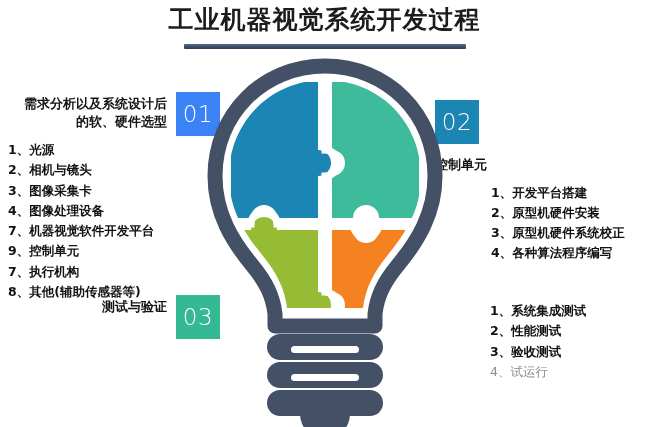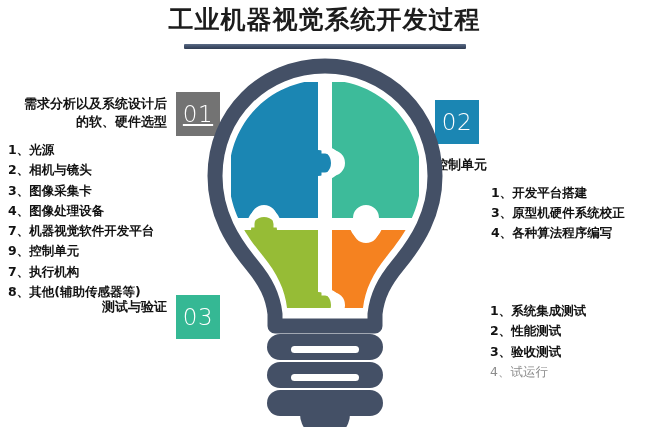--- a/index.html
+++ b/index.html
@@ -126,21 +126,21 @@
 <div id="page">
 
   <div id="title-block">
     <div id="page-title">工业机器视觉系统开发过程</div>
     <div id="title-rule"></div>
   </div>
 
   <div class="quad" id="quad-01">
     <div class="quad-head left-side">
       <div class="quad-title">需求分析以及系统设计后的软、硬件选型</div>
-      <div class="badge" style="background: #737373; text-decoration: underline;">01</div>
+      <div class="badge" style="background: #3b82f6;">01</div>
     </div>
     <ul class="quad-list">
       <li>1、光源</li>
       <li>2、相机与镜头</li>
       <li>3、图像采集卡</li>
       <li>4、图像处理设备</li>
       <li>7、机器视觉软件开发平台</li>
       <li>9、控制单元</li>
       <li>7、执行机构</li>
       <li>8、其他(辅助传感器等)</li>
@@ -154,20 +154,21 @@
     </div>
   </div>
 
   <div class="quad" id="quad-02">
     <div class="quad-head right-side">
       <div class="badge" style="background: rgb(27, 134, 179);">02</div>
       <div class="quad-title">控制单元</div>
     </div>
     <ul class="quad-list">
       <li>1、开发平台搭建</li>
+      <li>2、原型机硬件安装</li>
       <li>3、原型机硬件系统校正</li>
       <li>4、各种算法程序编写</li>
     </ul>
   </div>
 
   <div class="quad" id="quad-04">
     <ul class="quad-list">
       <li>1、系统集成测试</li>
       <li>2、性能测试</li>
       <li>3、验收测试</li>

